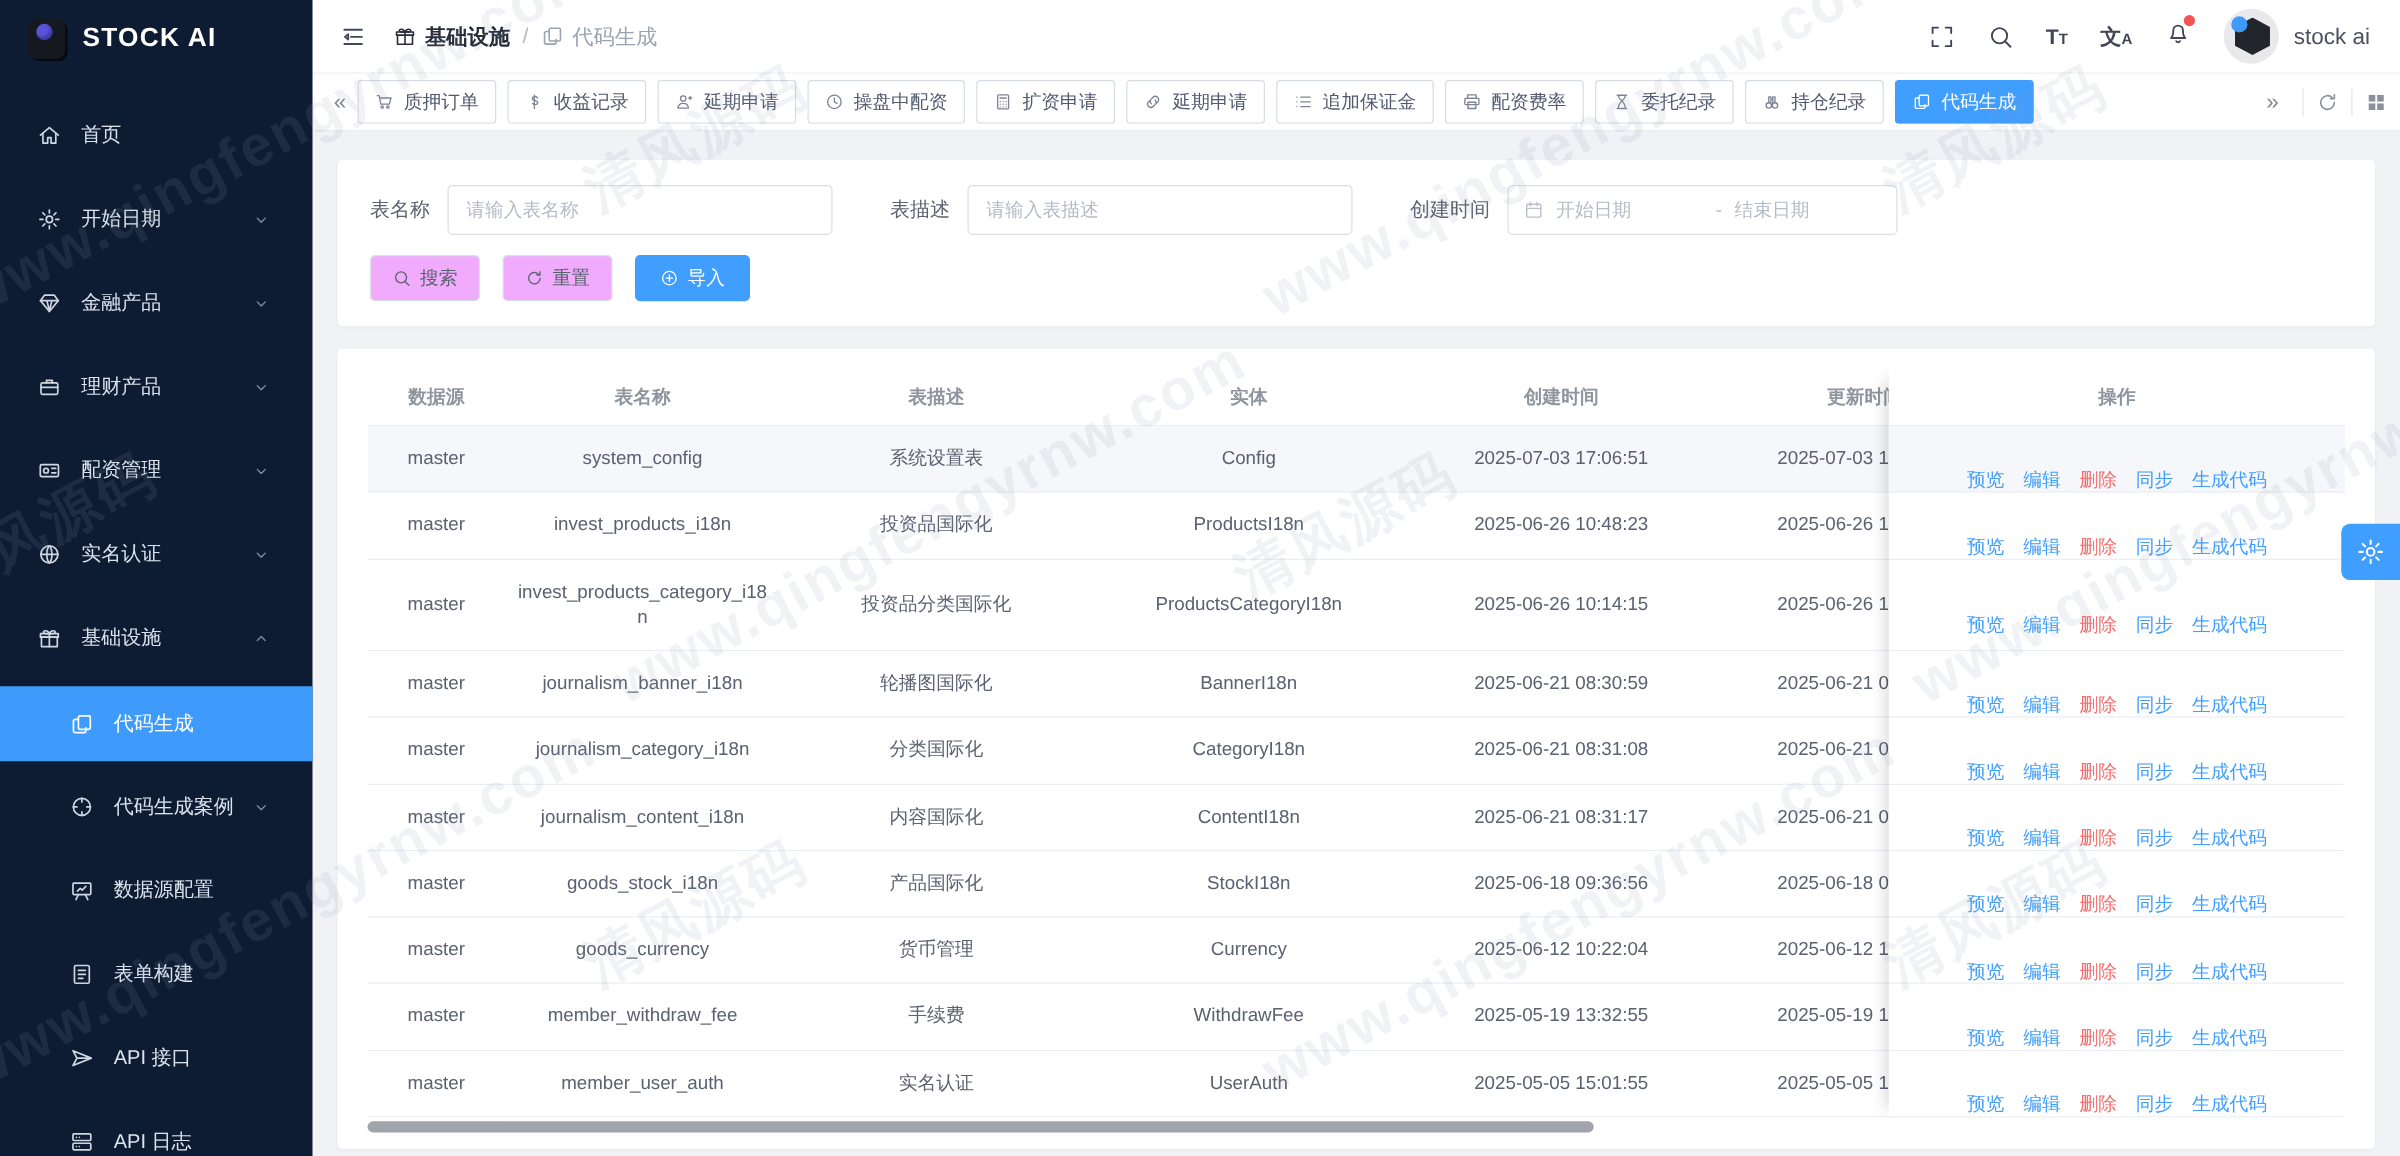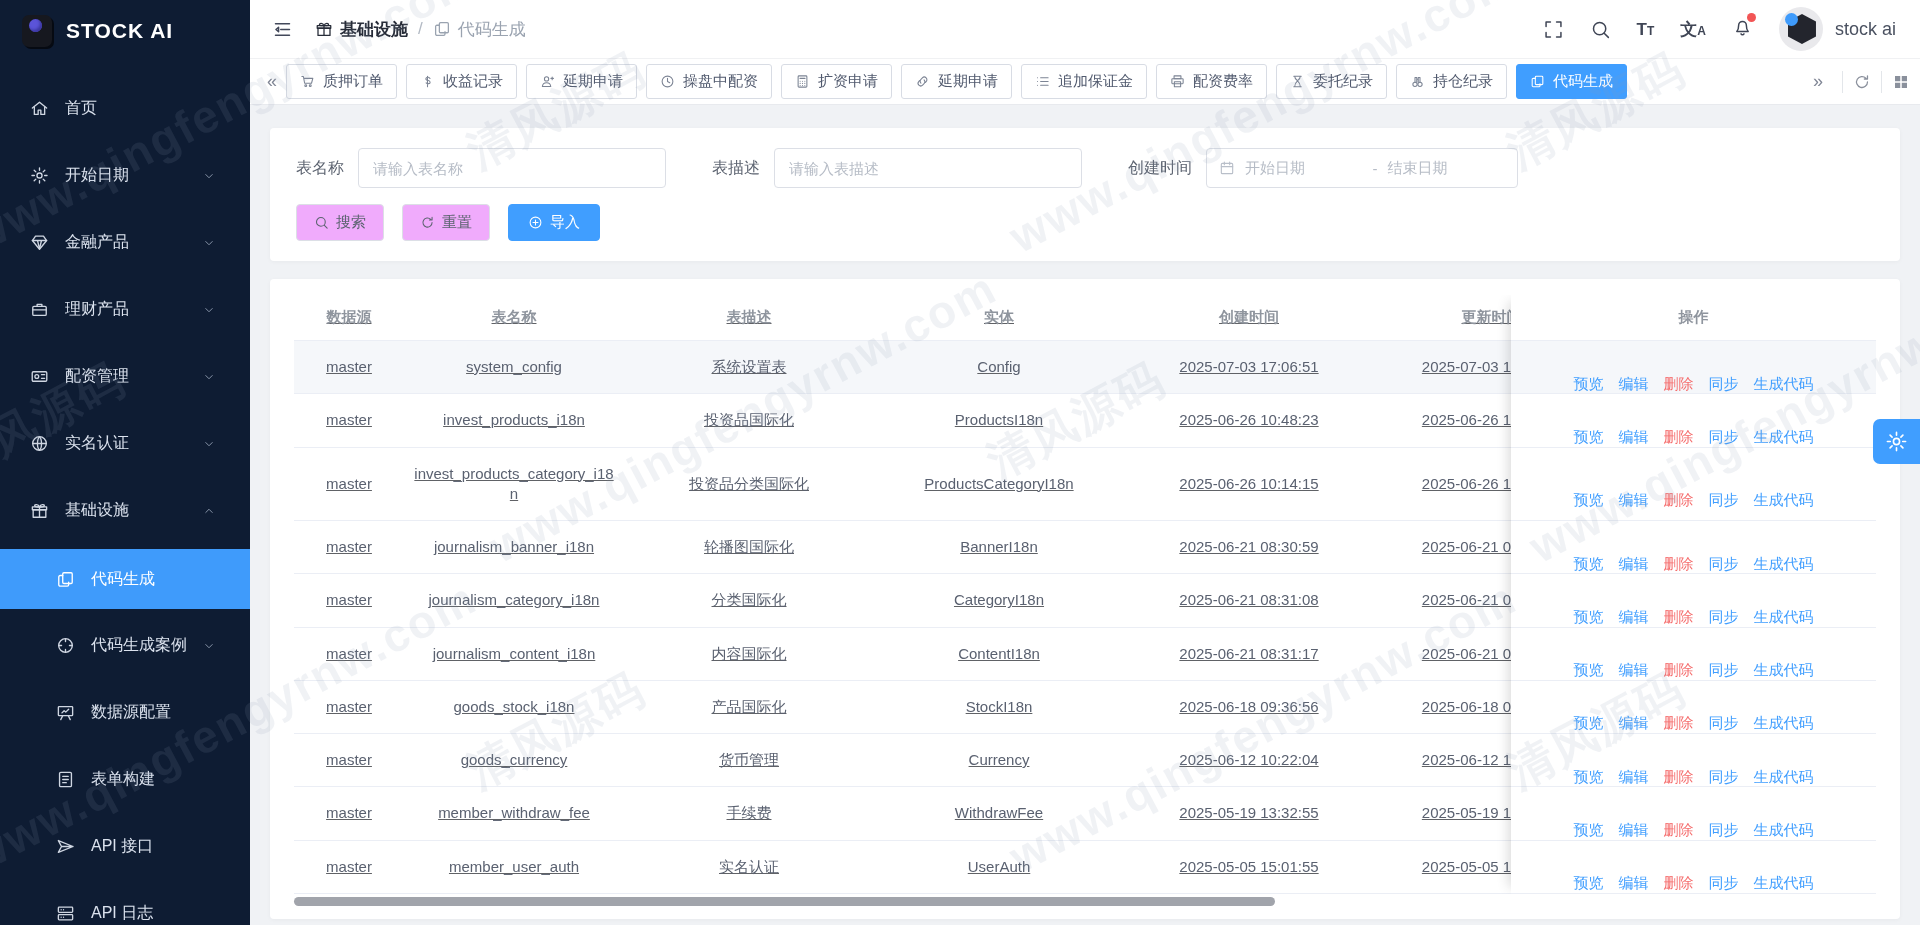--- a/index.html
+++ b/index.html
@@ -69,21 +69,21 @@
   .date-box { width:312px; height:40px; border:1px solid #dcdfe6; border-radius:4px; display:flex; align-items:center; padding:0 12px; gap:10px; }
   .date-box .ic { width:16px; height:16px; color:#b9bfc9; }
   .date-ph { font-size:15px; color:#b6bcc6; flex:1; text-align:left; }
   .date-sep { color:#b6bcc6; font-size:15px; }
   .btn-row { display:flex; align-items:center; gap:18px; margin-top:16px; }
   .btn { display:flex; align-items:center; gap:7px; height:37px; padding:0 17px; border:1px solid #dcdfe6; border-radius:4px; background:#f0abfc; font-size:15px; color:#5c6370; cursor:pointer; font-family:inherit; }
   .btn .ic { width:15px; height:15px; }
   .btn.primary { background:#409eff; border-color:#409eff; color:#fff; padding:0 19px; }
 
   
-  #table-card { background:#fff; border-radius:4px; margin-top:18px; padding:16px 24px 0; position:relative; height:640px; box-shadow:0 1px 4px rgba(0,0,0,.04); overflow:hidden;text-decoration:underline; }
+  #table-card { background:#fff; border-radius:4px; margin-top:18px; padding:16px 24px 0; position:relative; height:640px; box-shadow:0 1px 4px rgba(0,0,0,.04); overflow:hidden; }
   #table-wrap { position:relative; overflow:hidden; }
   #main-table { width:1360px; }
   .thead { display:flex; height:46px; align-items:center; border-bottom:1px solid #ebeef5; }
   .hcell { font-size:15px; color:#8f959e; font-weight:bold; text-align:center; }
   .trow { display:flex; border-bottom:1px solid #ebeef5; align-items:center; }
   .tcell { padding:16px 8px; font-size:15px; color:#5a6170; text-align:center; line-height:1.35; word-break:break-all; }
   .c0{width:110px;} .c1{width:220px;} .c2{width:250px;} .c3{width:250px;} .c4{width:250px;} .c5{width:235px;}
   .trow.hovered { background:#f5f7fa; }
 
   #fixed-col { position:absolute; top:0; right:0; width:365px; background:#fff; box-shadow:-9px 0 12px -7px rgba(0,0,0,.16); }

